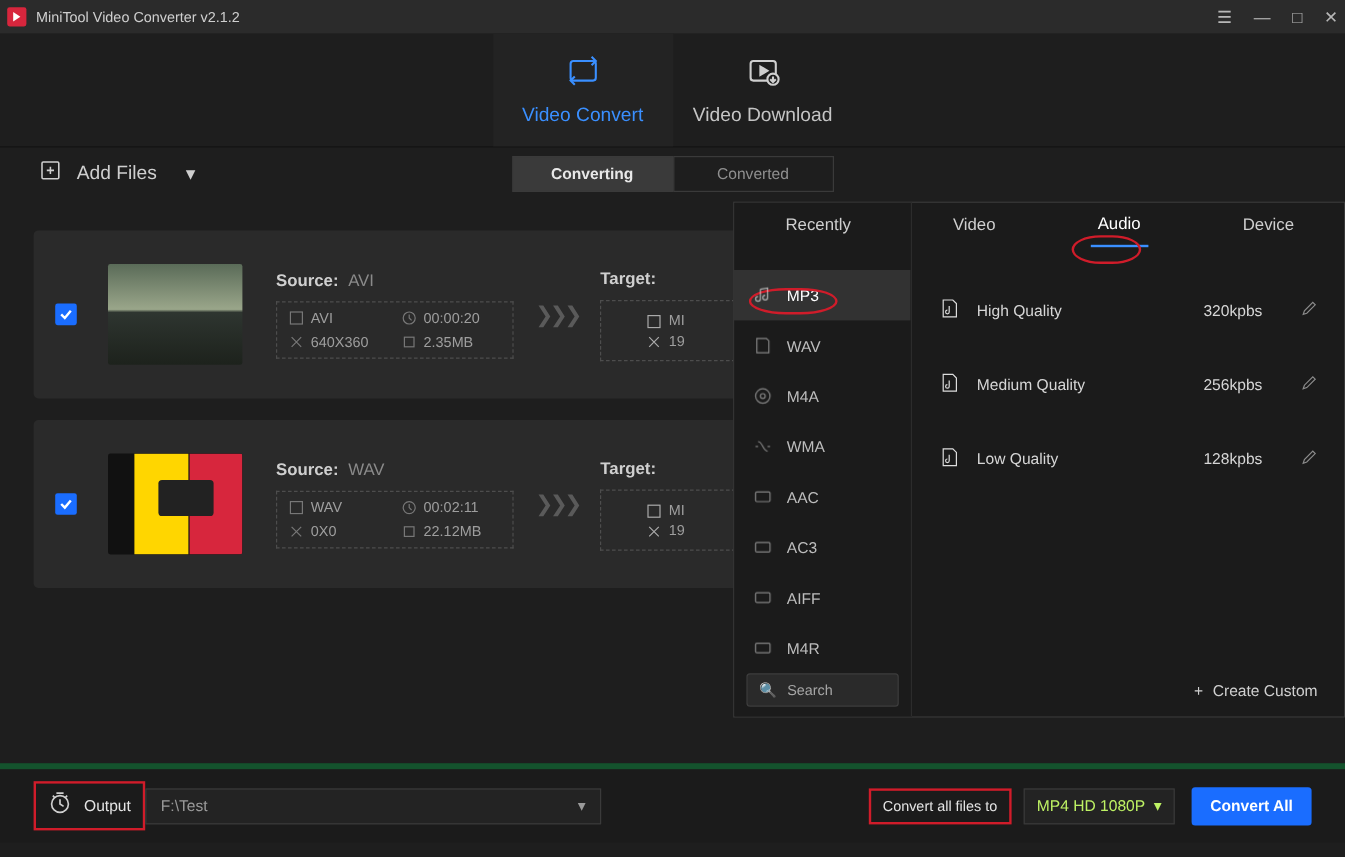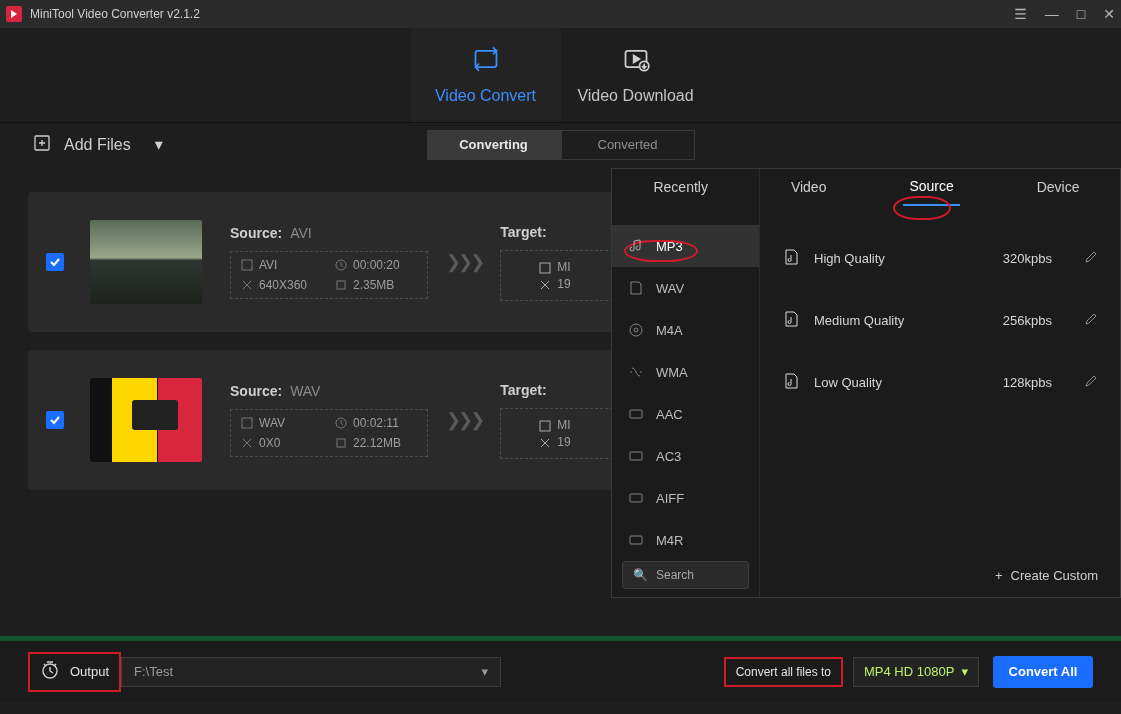--- a/index.html
+++ b/index.html
@@ -243,21 +243,21 @@
           </div>
       </div>
     </div>
   </div>
 
   <div class="popup">
     <div class="pleft">
       <div class="ptabs">
         <div class="ptab">Recently</div>
         <div class="ptab">Video</div>
-        <div class="ptab active">Source</div>
+        <div class="ptab active">Audio</div>
         <div class="ptab">Device</div>
       </div>
       <span class="circle audio"></span>
       <span class="circle mp3"></span>
       <div class="fmtlist">
         <div class="fmt active">
             <svg viewBox="0 0 16 16" fill="none" stroke="#ddd">
               <path d="M6 3v8a2 2 0 11-2-2M6 3l6-1v8a2 2 0 11-2-2"></path>
             </svg>
             <span>MP3</span>

